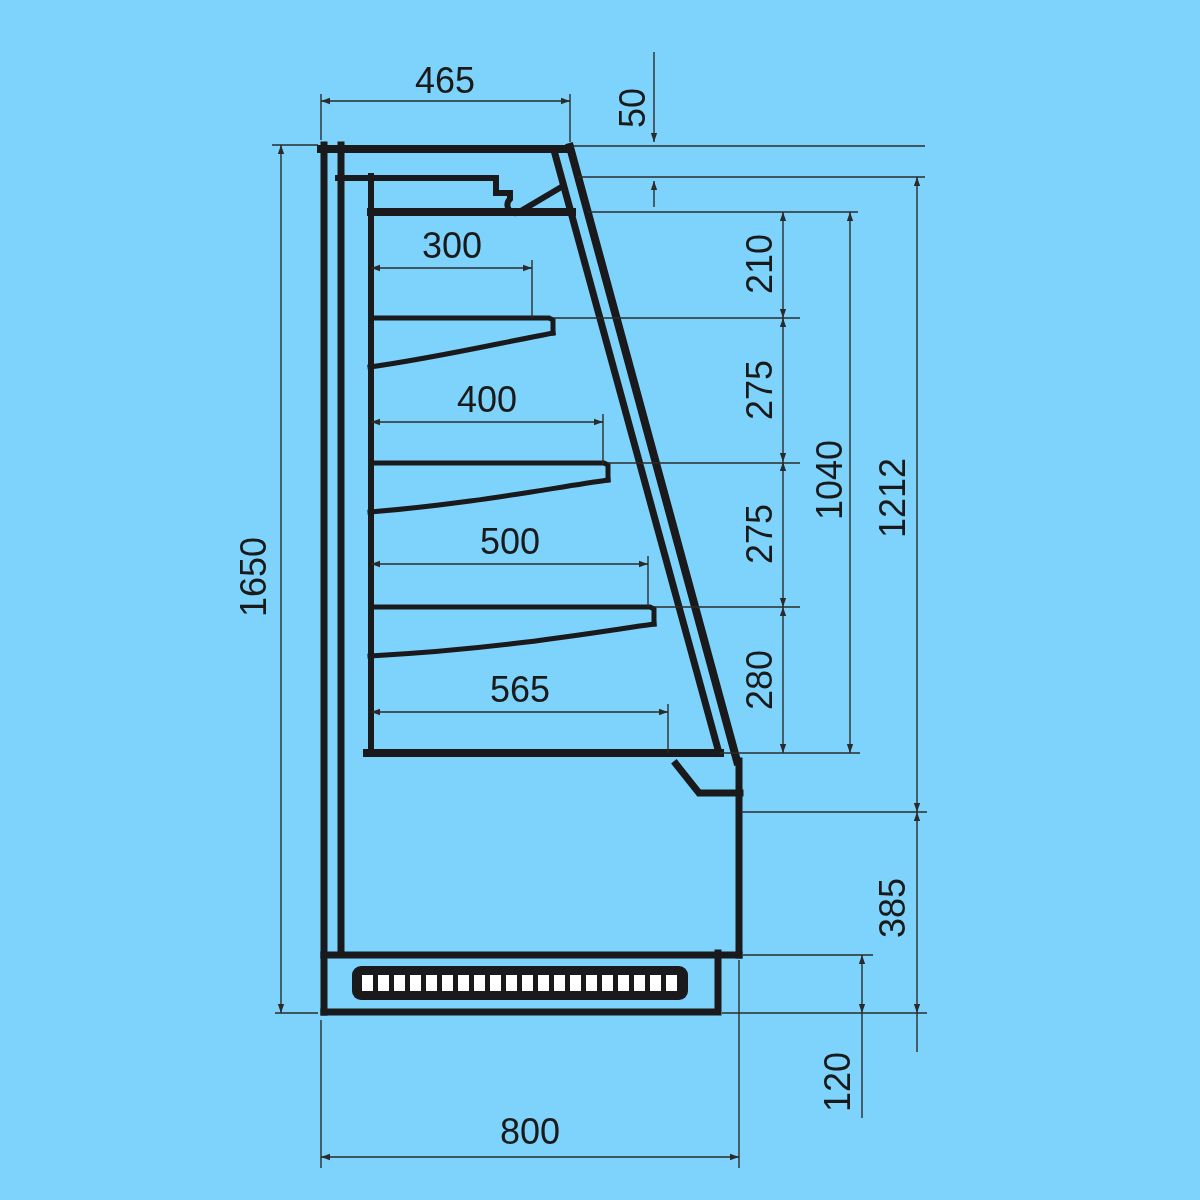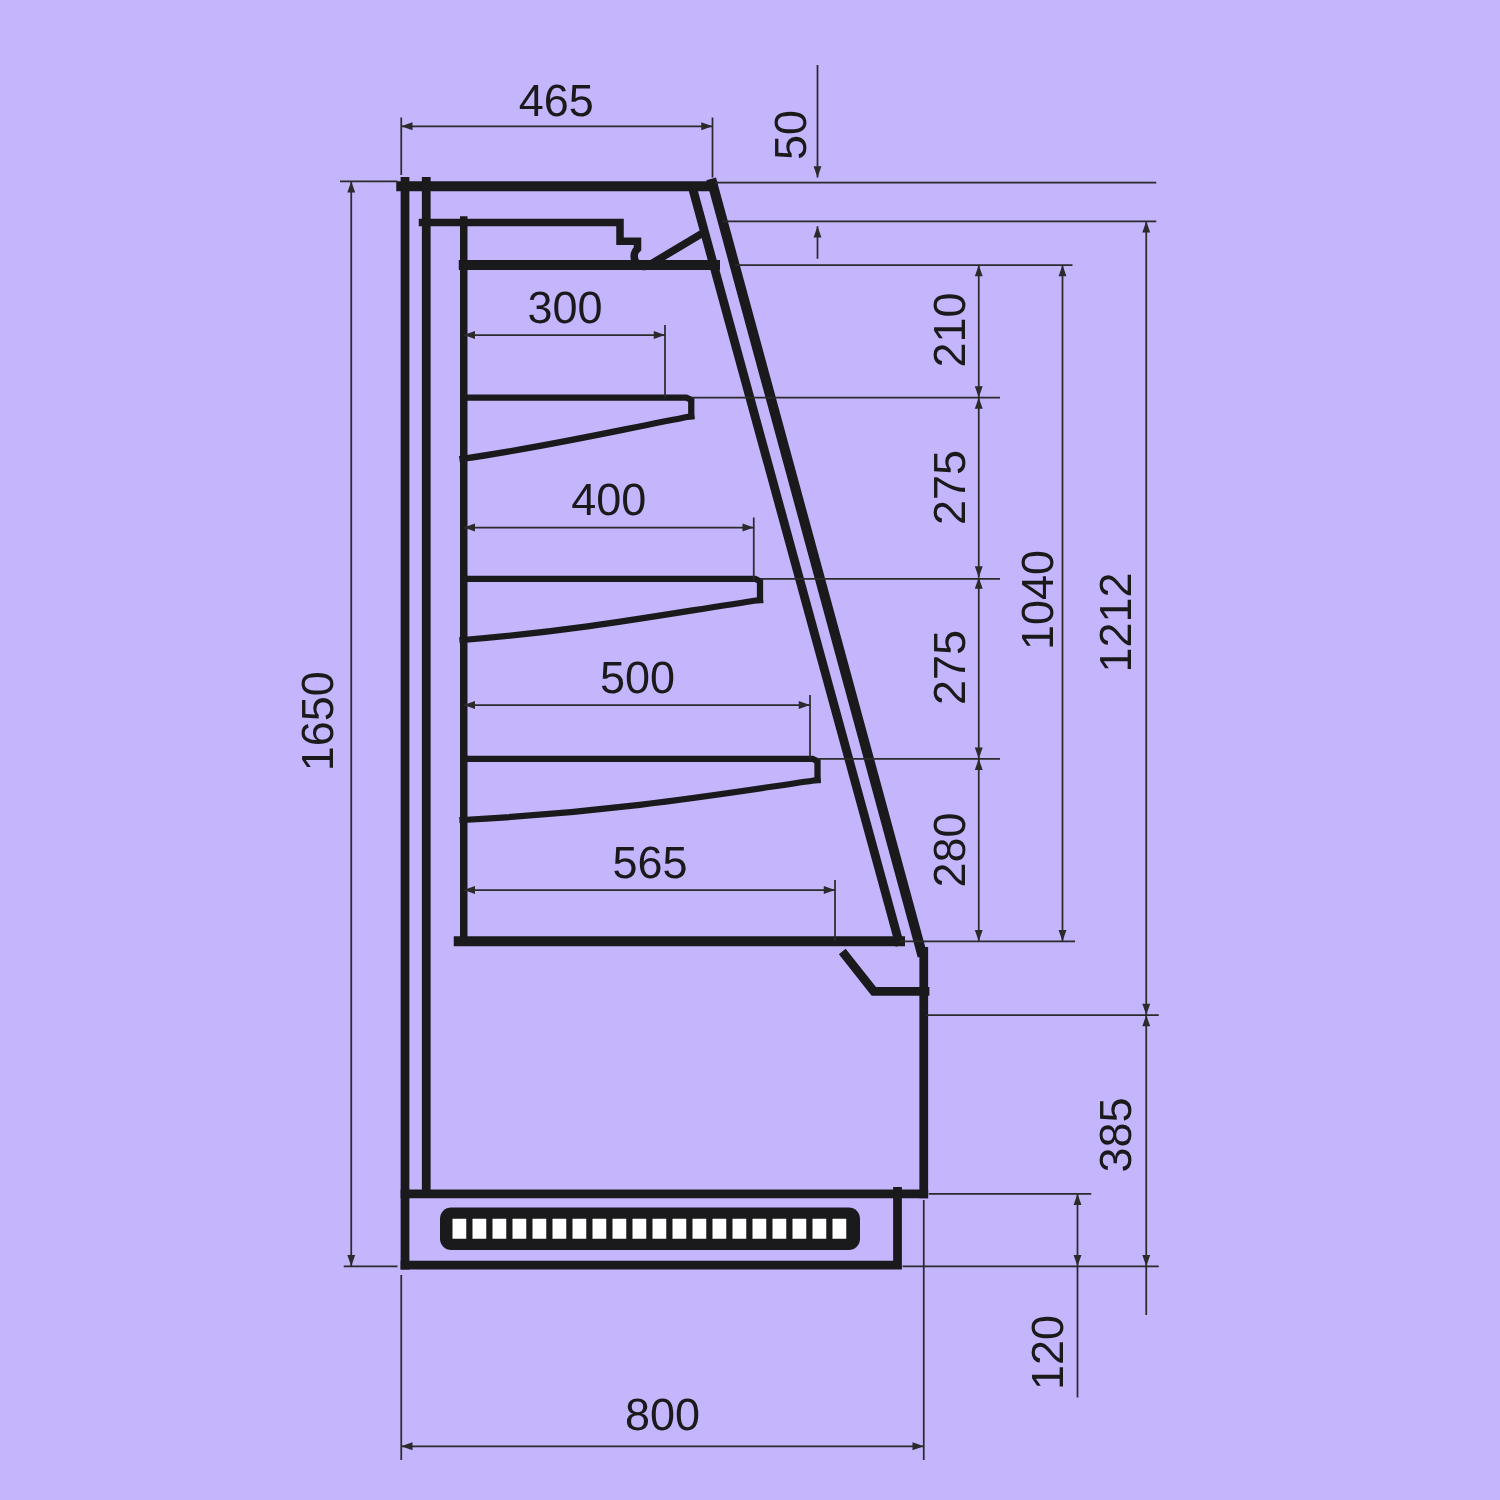--- a/index.html
+++ b/index.html
@@ -1,16 +1,16 @@
 <!DOCTYPE html>
 <html><head>
 <meta charset="utf-8">
 <style>
   html,body{margin:0;padding:0;background:#ffffff;}
-  .stage{width:1200px;height:1200px;position:relative;background:#c4b5fd;}
+  .stage{width:1200px;height:1200px;position:relative;background:#7dd3fc;}
   svg{display:block;}
   .heavy{stroke:#1a1a1c;fill:none;stroke-linecap:square;}
   .thin{stroke:#2b2b2b;stroke-width:1.4;fill:none;}
   .dimtxt{font-family:"Liberation Sans","DejaVu Sans",sans-serif;font-size:36px;fill:#1a1a1a;}
 </style>
 </head>
 <body>
 
 <div class="stage">
 <svg width="1200" height="1200" viewBox="0 0 1200 1200">

